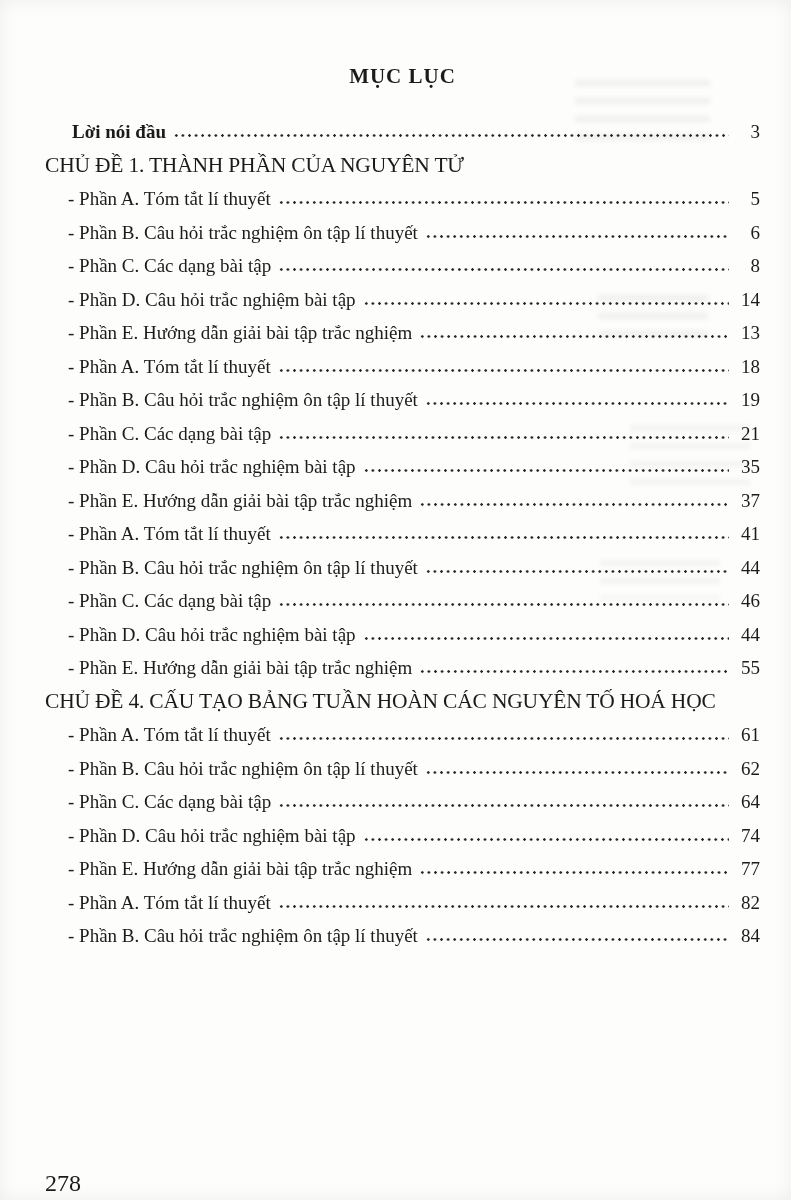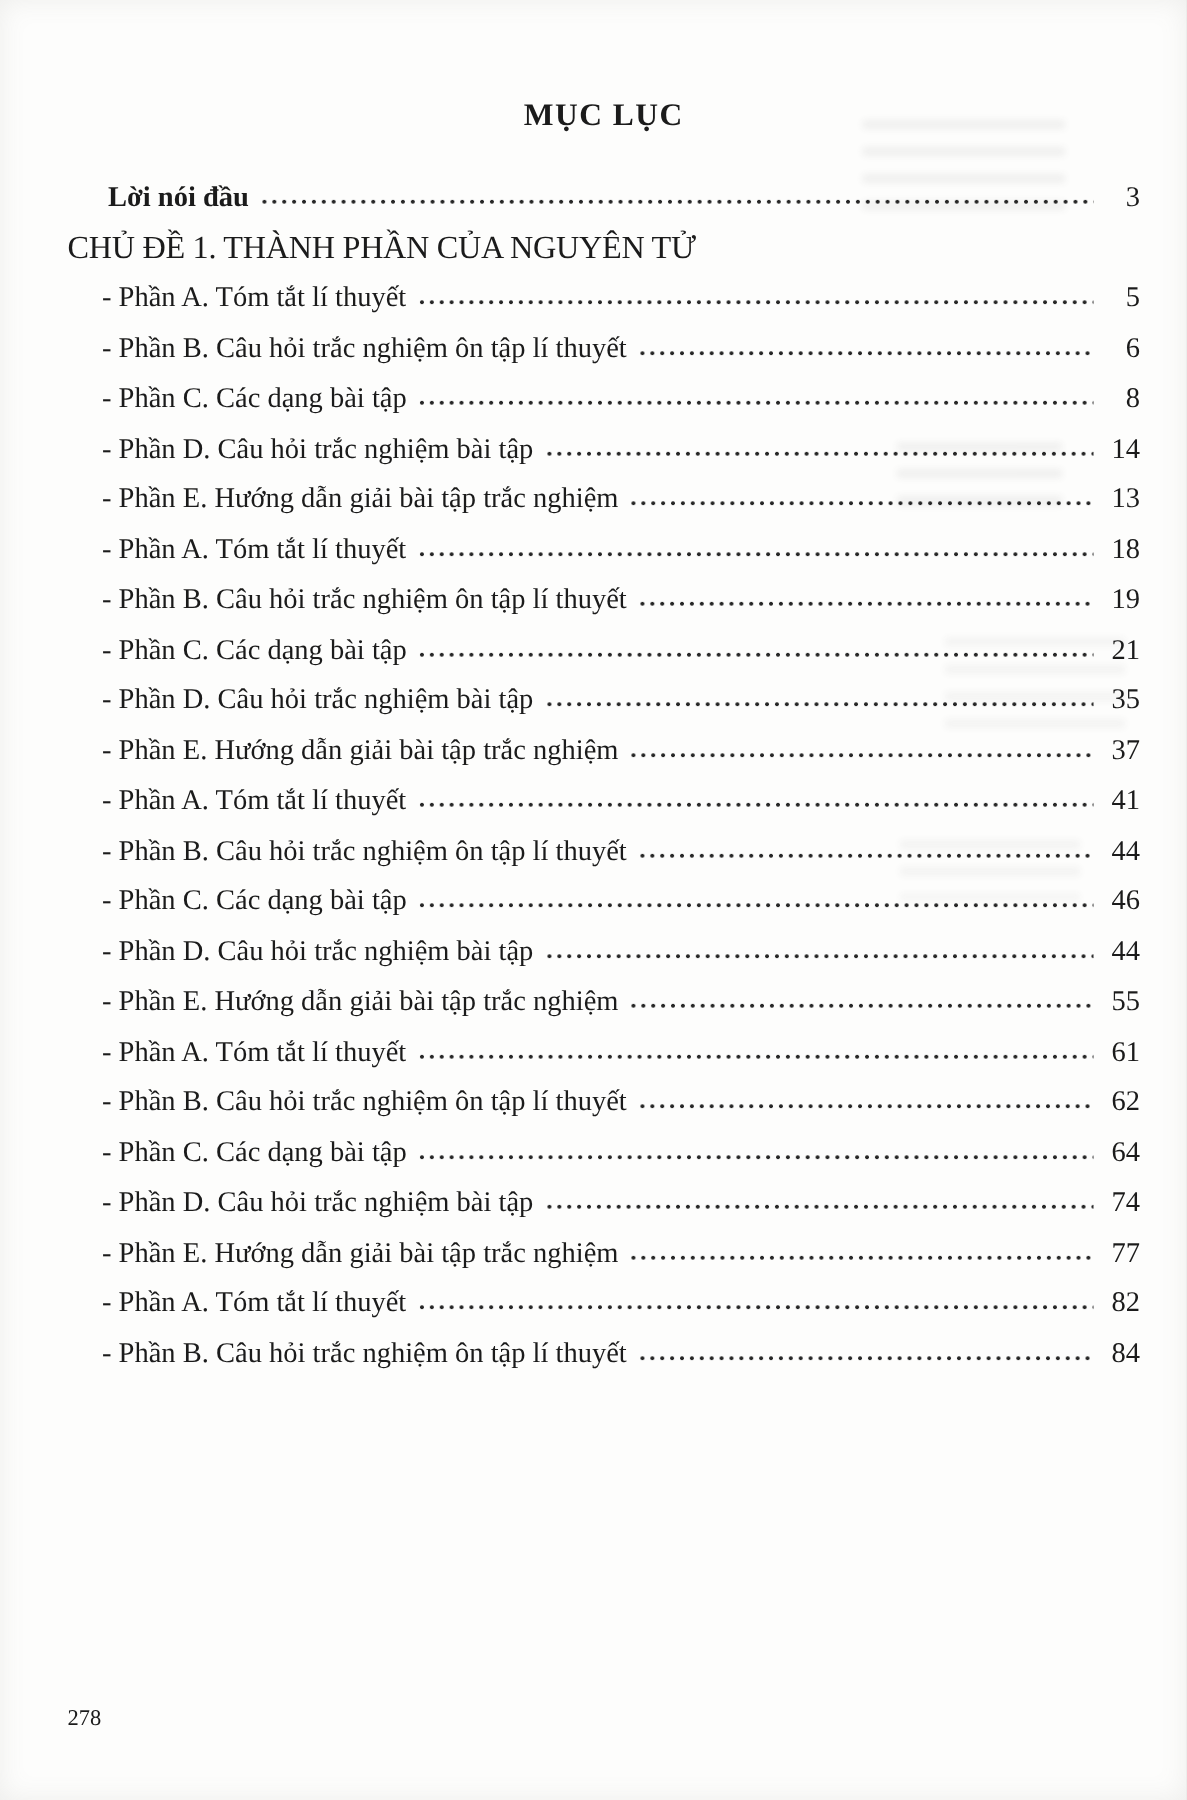--- a/index.html
+++ b/index.html
@@ -68,22 +68,22 @@
   }
   .chapter-heading.multiline {
     white-space:pre-line;
     height:auto;
     line-height:34px;
     padding:2px 0 3px 0;
   }
 
   .footer-pagenum {
     position:absolute;
-    left:45px; top:1138px;
-    font-size:15px;
+    left:45px; top:1170px;
+    font-size:24px;
   }
 
   
   .bleed {
     position:absolute;
     opacity:.07;
     filter:blur(2.5px);
     background-image: repeating-linear-gradient(180deg,#444 0 6px, transparent 6px 18px);
     pointer-events:none;
   }
@@ -180,20 +180,21 @@
         <div class="toc-row entry">
           <span class="label">- Phần D. Câu hỏi trắc nghiệm bài tập</span>
           <span class="dots"></span>
           <span class="pagenum">44</span>
         </div>
         <div class="toc-row entry">
           <span class="label">- Phần E. Hướng dẫn giải bài tập trắc nghiệm</span>
           <span class="dots"></span>
           <span class="pagenum">55</span>
         </div>
+        <div class="chapter-heading">CHỦ ĐỀ 4. CẤU TẠO BẢNG TUẦN HOÀN CÁC NGUYÊN TỐ HOÁ HỌC</div>
         <div class="toc-row entry">
           <span class="label">- Phần A. Tóm tắt lí thuyết</span>
           <span class="dots"></span>
           <span class="pagenum">61</span>
         </div>
         <div class="toc-row entry">
           <span class="label">- Phần B. Câu hỏi trắc nghiệm ôn tập lí thuyết</span>
           <span class="dots"></span>
           <span class="pagenum">62</span>
         </div>

